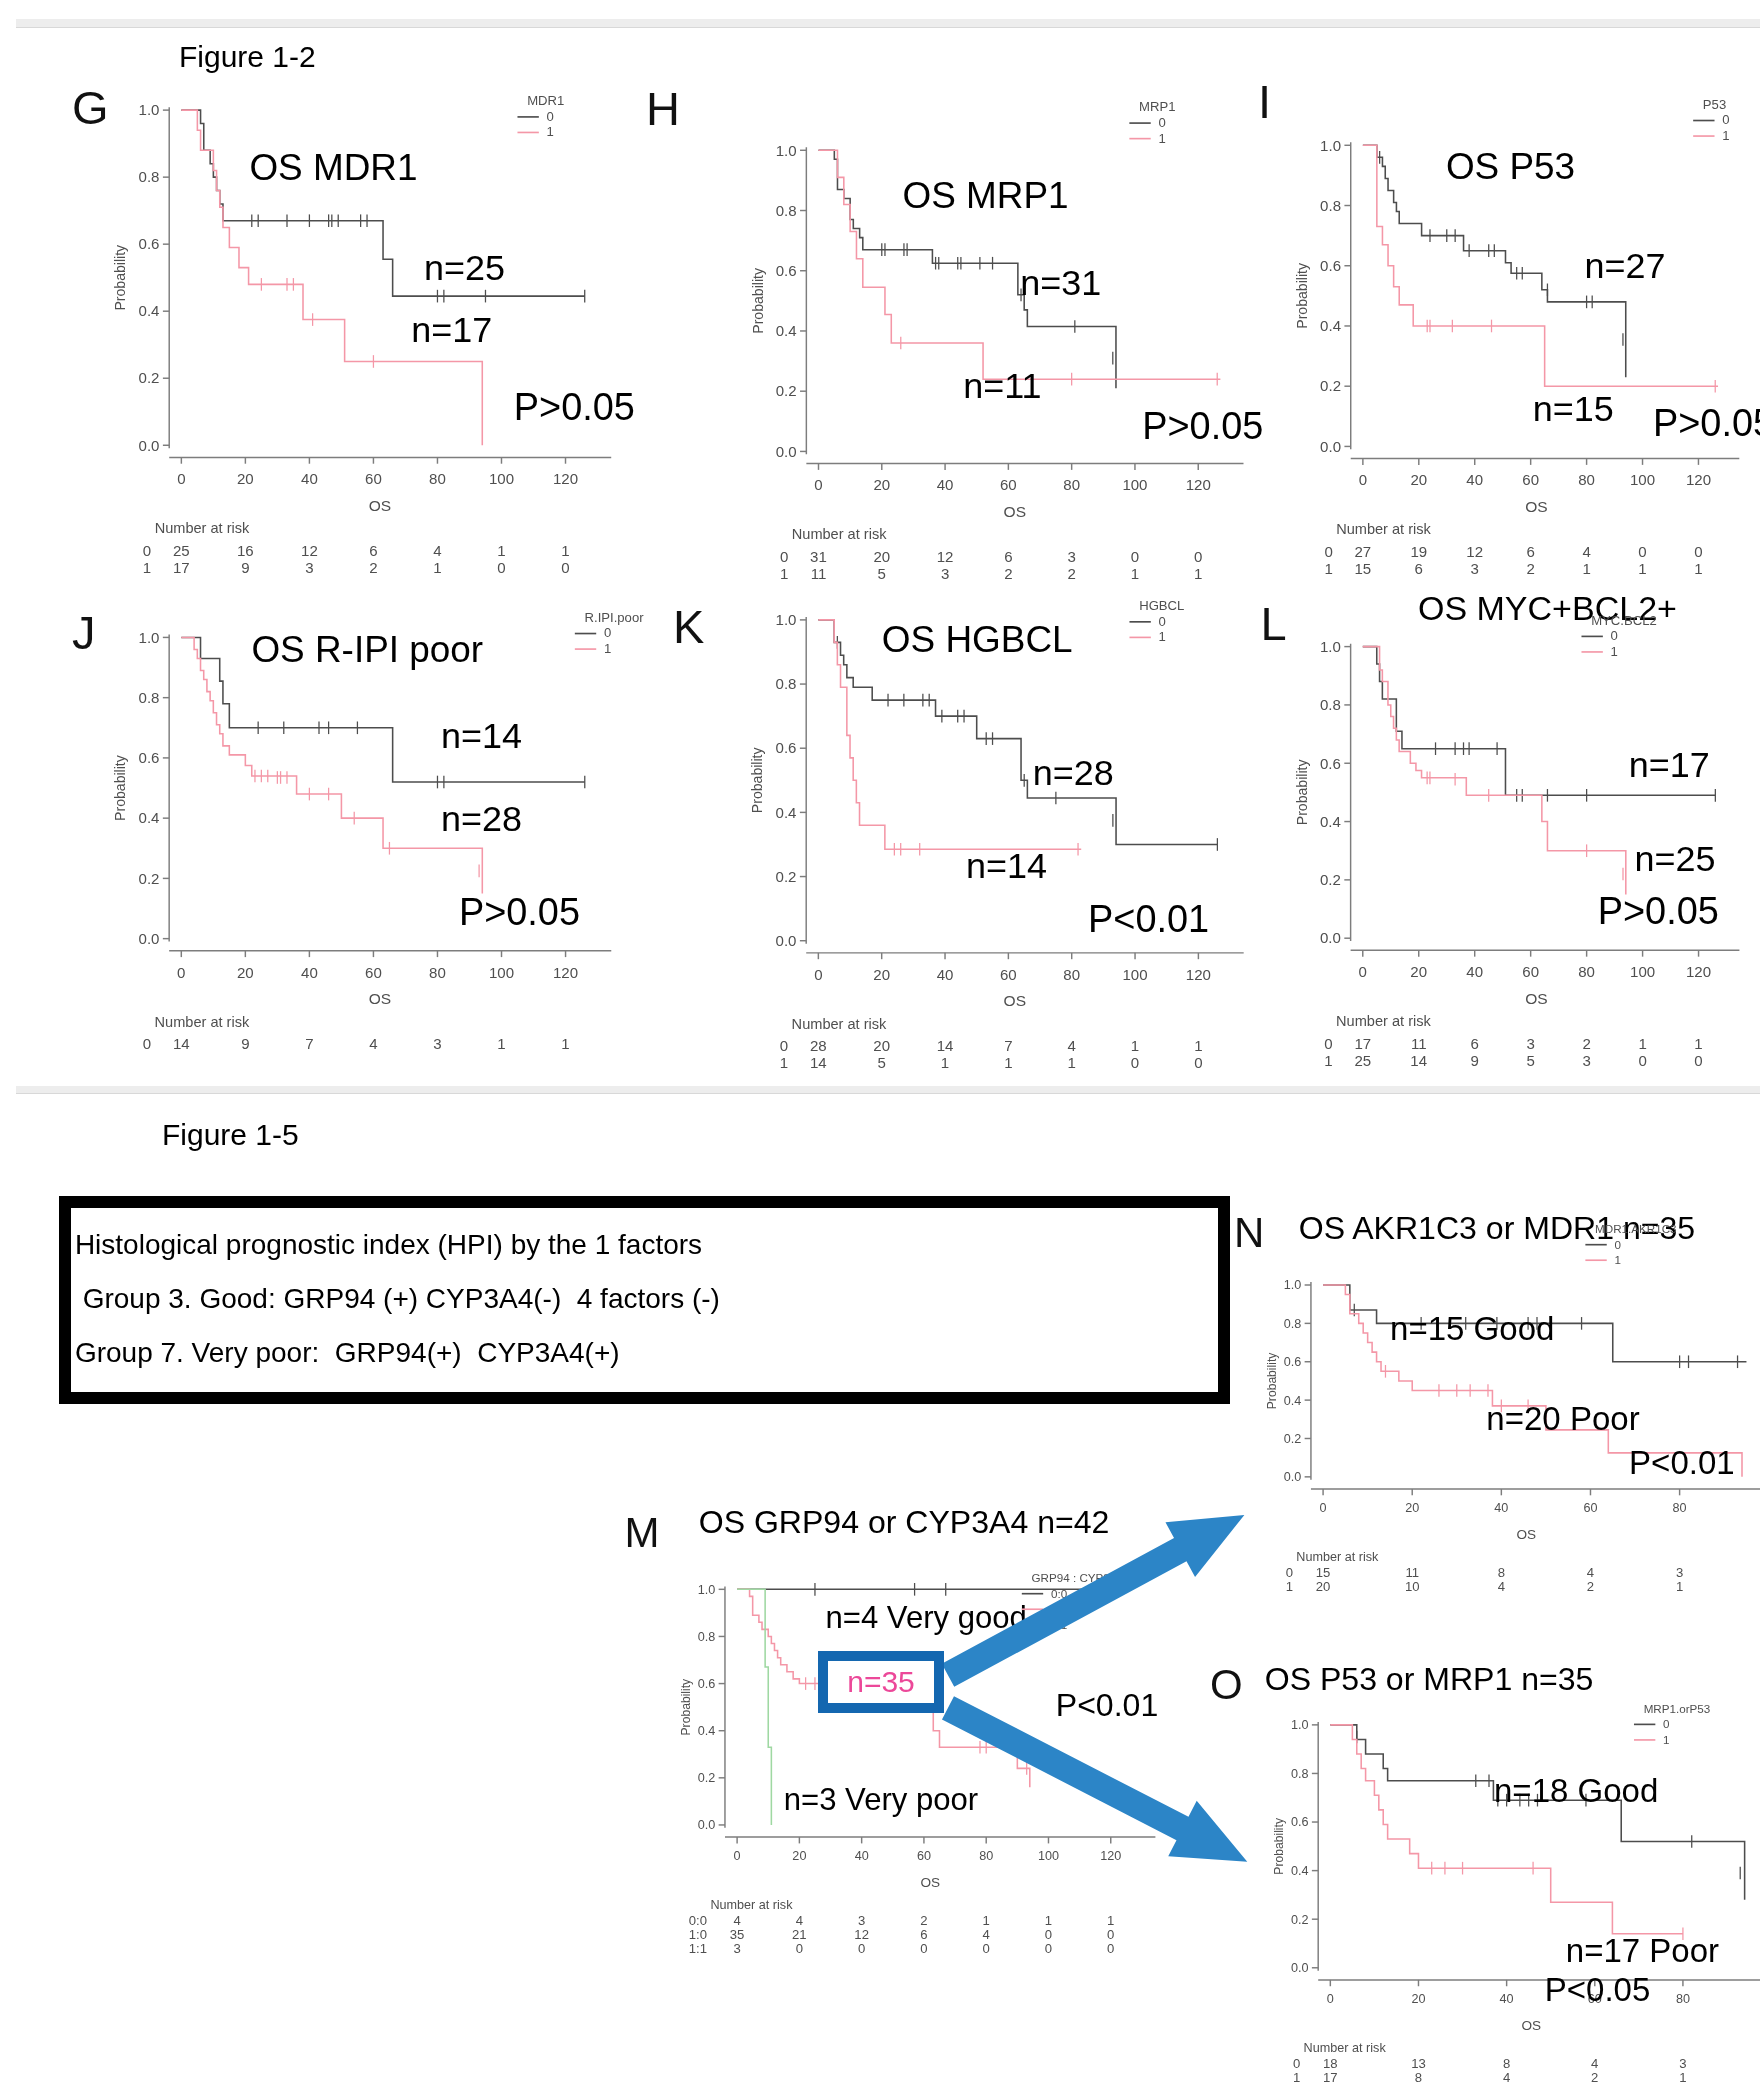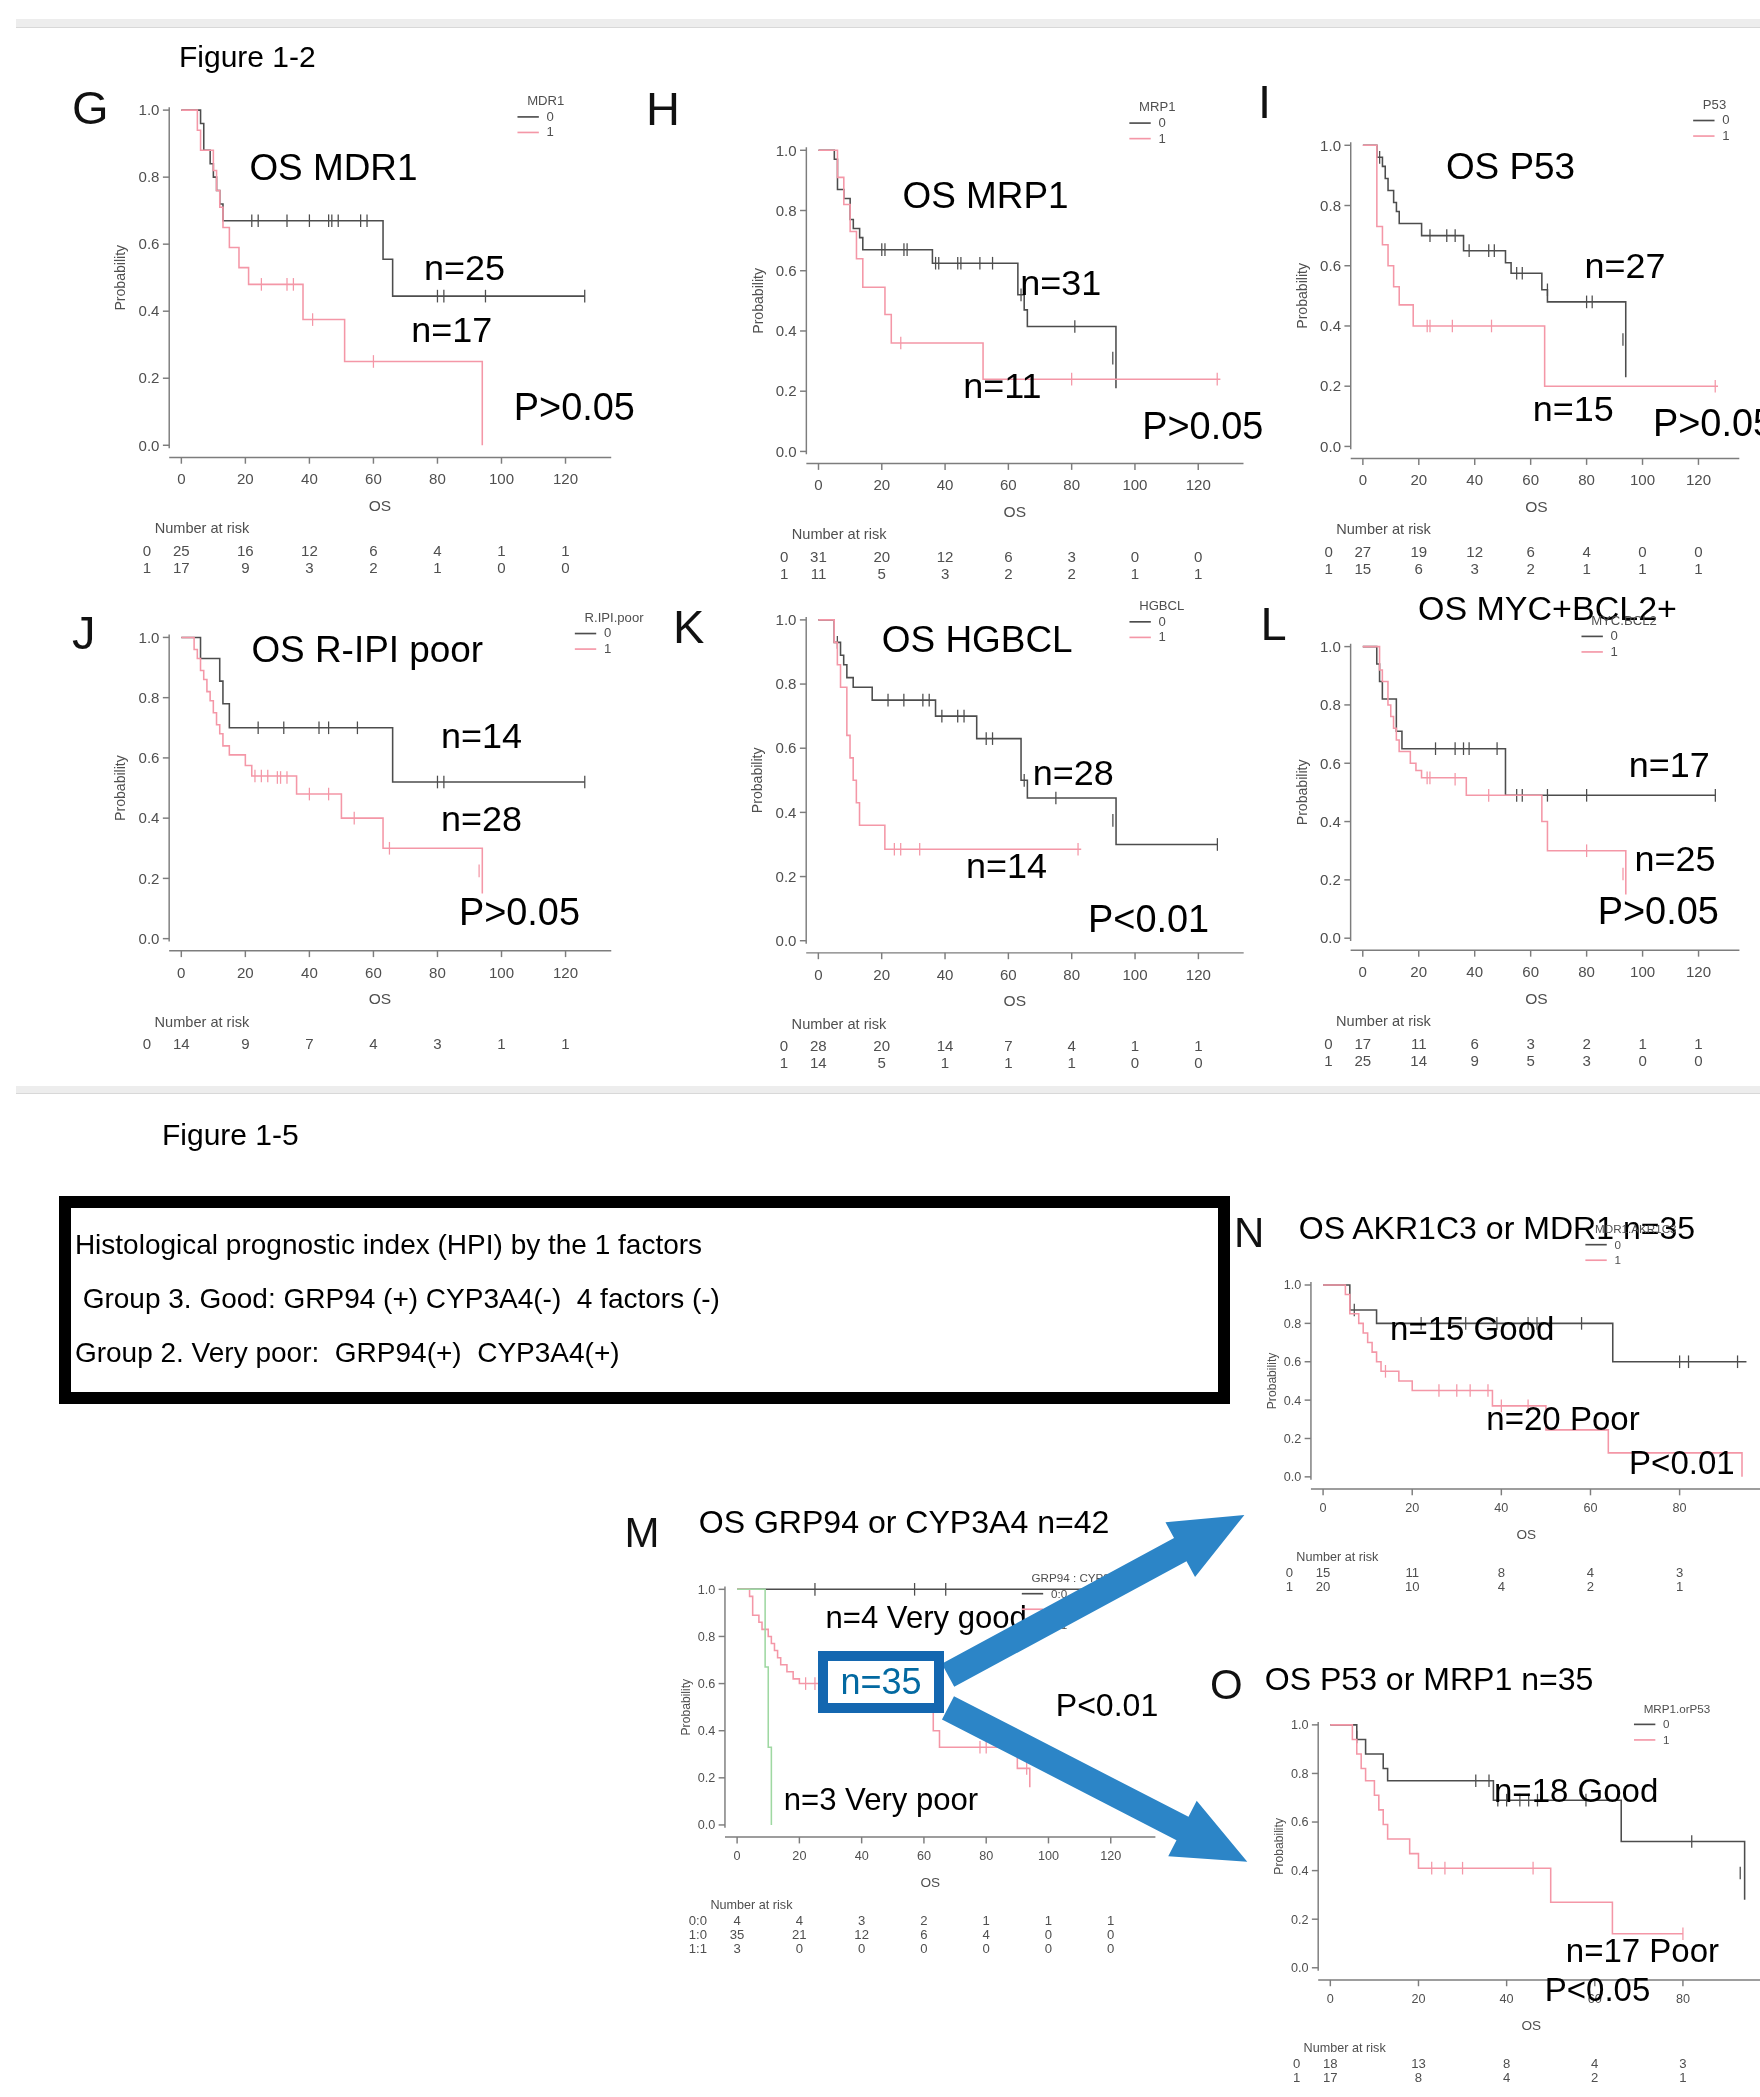--- a/index.html
+++ b/index.html
@@ -6,21 +6,21 @@
   body{font-family:"Liberation Sans", sans-serif;}
   #page{position:relative;width:1760px;height:2097px;background:#ffffff;overflow:hidden;margin-left:16px;}
   .divider{position:absolute;left:0;width:1760px;height:7.3px;background:#ededed;border-bottom:1.5px solid #d8d8d8;}
   .fig-label{position:absolute;font-size:30px;color:#000;}
   .panel{position:absolute;}
   .panel svg{position:absolute;left:0;top:0;overflow:visible;}
   .letter{position:absolute;font-size:47px;color:#111;line-height:1;}
   .hpi-box{position:absolute;left:43px;top:1196px;width:1139px;border:12px solid #000;background:#fff;padding:9.7px 3.9px 12.6px 3.9px;}
   .hpi-line{font-size:28px;color:#000;line-height:54px;white-space:pre;}
   .n35-box{position:absolute;left:802px;top:1651px;width:106px;height:42px;border:10.2px solid #1467b0;background:#fff;display:flex;align-items:center;justify-content:center;z-index:6;}
-  .n35-box span{font-size:36px;color:#0369a1;}
+  .n35-box span{font-size:30px;color:#ec4899;}
   #arrows{position:absolute;left:0;top:0;z-index:5;pointer-events:none;}
   text{fill:#4f4f4f;}
   .t-black{fill:#000;}
 </style>
 </head>
 <body>
 
 <div id="page">
   <div class="divider" style="top:19.4px;"></div>
   <div class="fig-label" style="left:163px;top:40px;">Figure 1-2</div>
@@ -732,21 +732,21 @@
         </svg>
       </div>
     </div>
 
   <div class="divider" style="top:1086px;"></div>
   <div class="fig-label" style="left:146px;top:1118px;">Figure 1-5</div>
 
   <div class="hpi-box">
     <div class="hpi-line">Histological prognostic index (HPI) by the 1 factors</div>
     <div class="hpi-line"> Group 3. Good: GRP94 (+) CYP3A4(-)  4 factors (-)</div>
-    <div class="hpi-line">Group 2. Very poor:  GRP94(+)  CYP3A4(+)</div>
+    <div class="hpi-line">Group 7. Very poor:  GRP94(+)  CYP3A4(+)</div>
   </div>
 
   <div class="n35-box">
     <span>n=35</span>
   </div>
 
   <svg id="arrows" width="1760" height="2097" viewBox="0 0 3622 4316">
       <polygon points="1930.8471018112268,3471.747673044995 2408.915584894589,3213.120460885143 2426.5208725618254,3245.6635683912473 2528,3118 2365.6160936048987,3133.082007289049 2383.221381272135,3165.6251147951534 1905.1528981887732,3424.252326955005" fill="#2c85c7"></polygon>
       <polygon points="1905.645439781392,3539.007599667705 2388.26988607192,3787.371154008772 2371.339562809383,3820.2704572571083 2534,3832 2429.9093297716727,3706.4566514250255 2412.9790065091356,3739.355954673362 1930.354560218608,3490.992400332295" fill="#2c85c7"></polygon>
     </svg>

